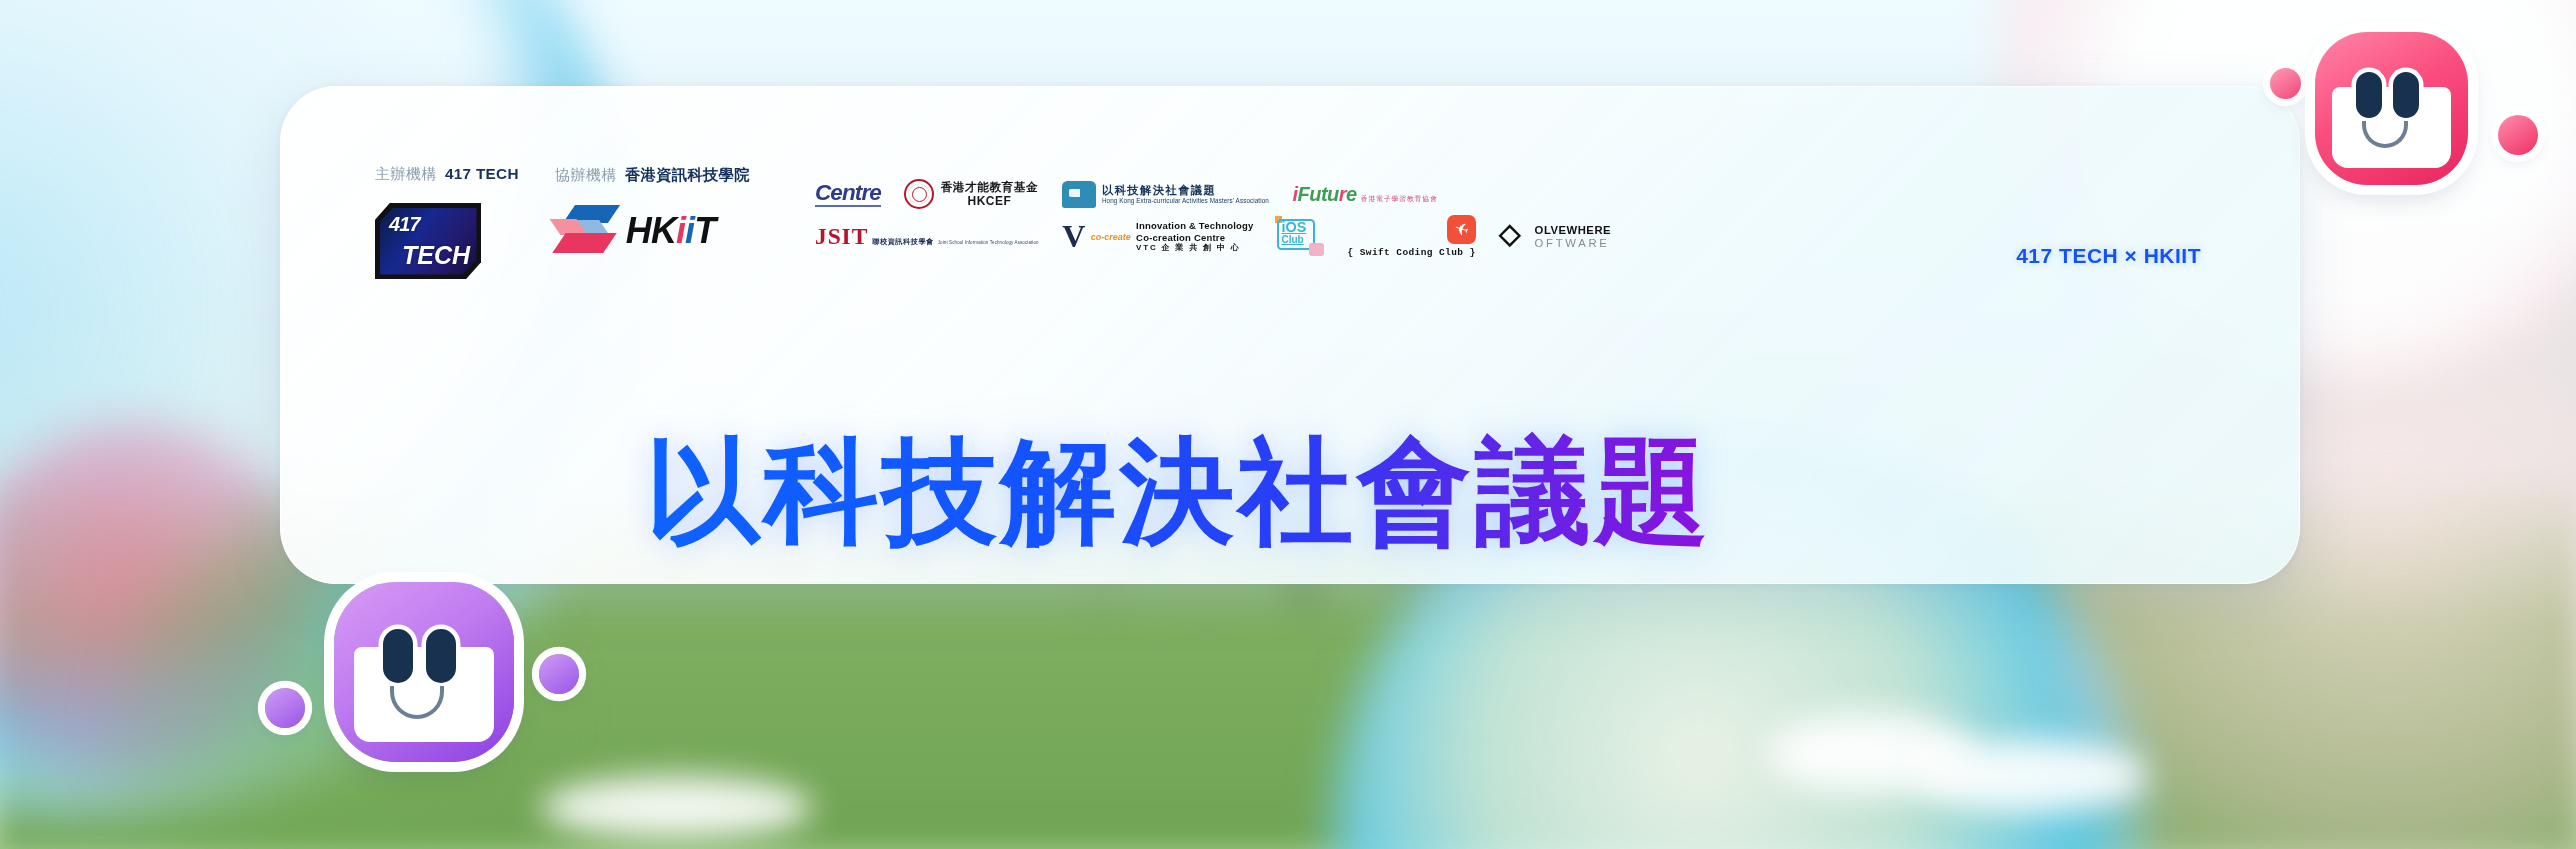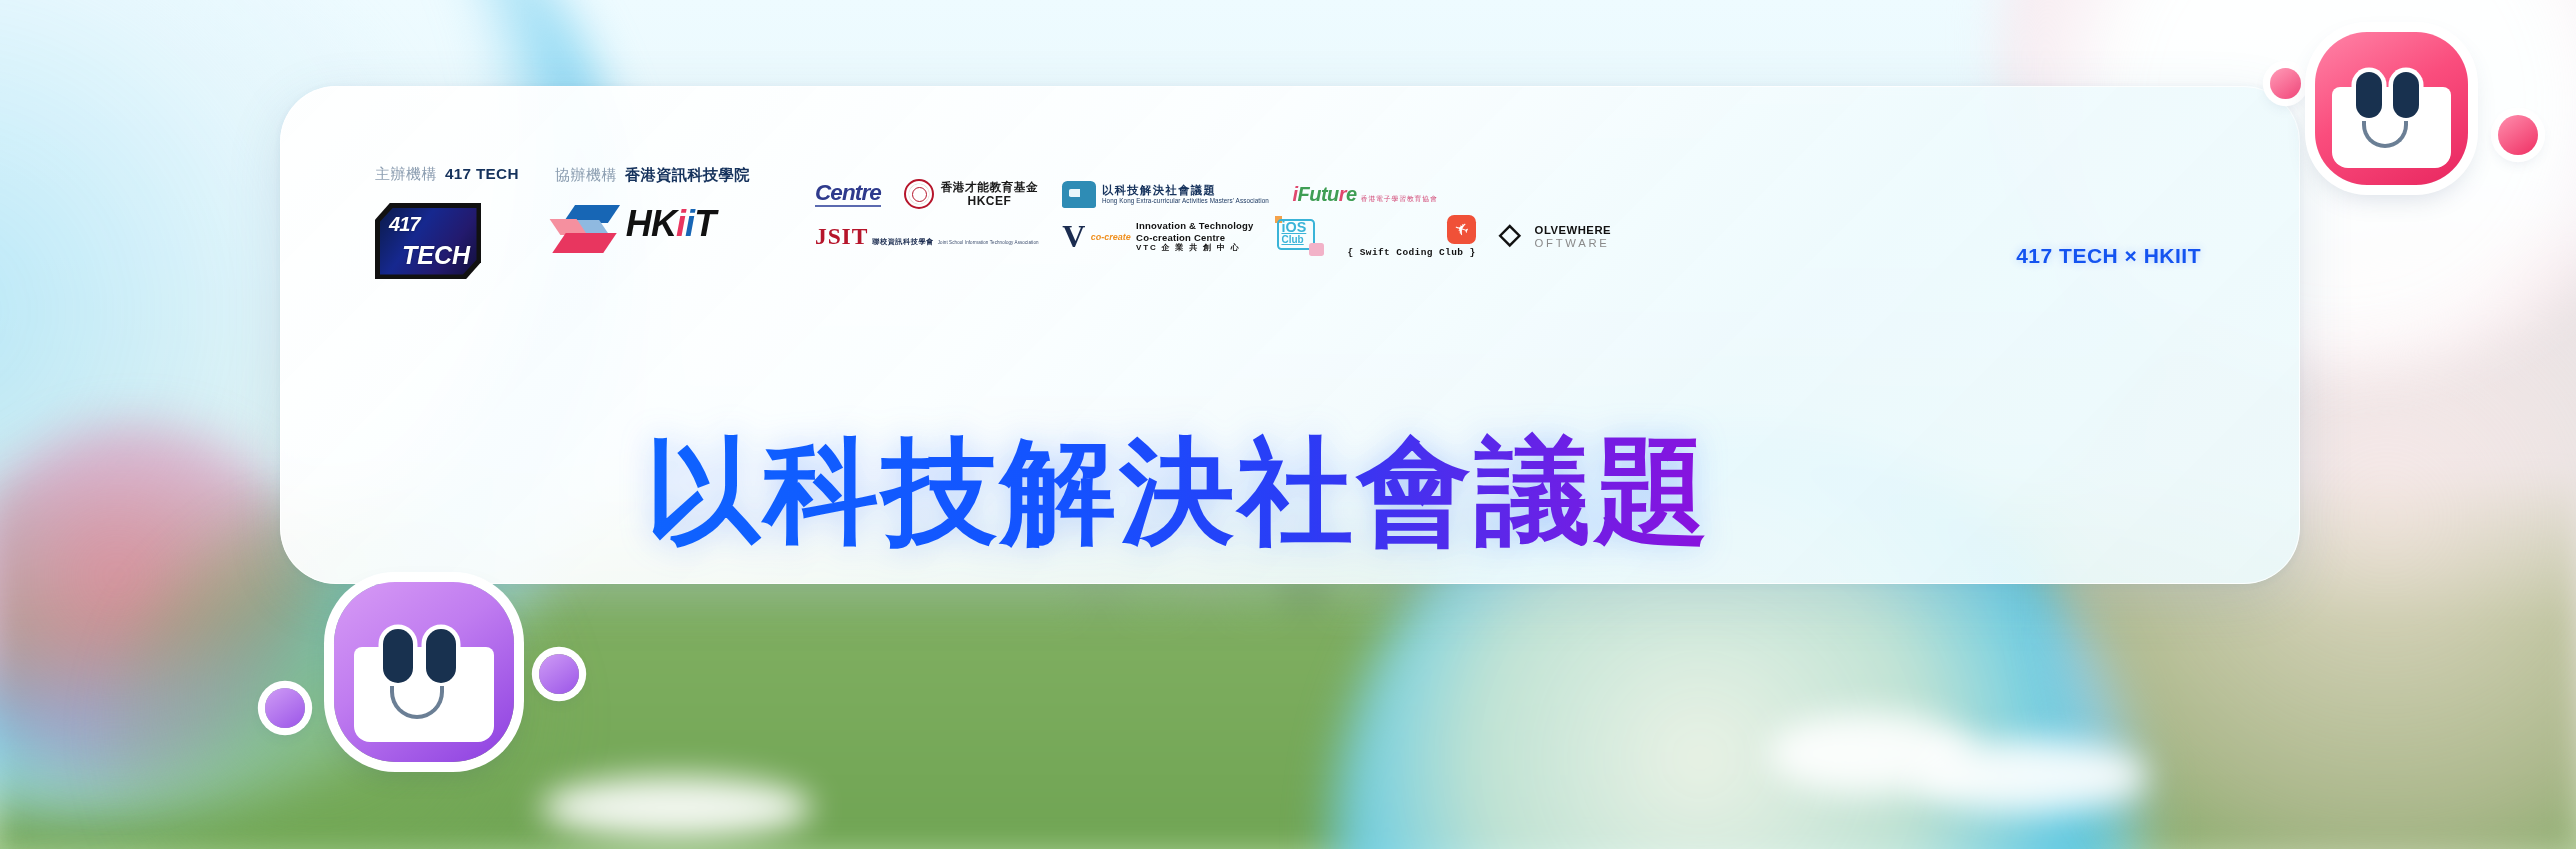--- a/index.html
+++ b/index.html
@@ -117,21 +117,21 @@
     clip-path:polygon(14% 0%, 100% 0%, 100% 78%, 86% 100%, 0% 100%, 0% 22%);
   }
   .logo417 .t1,.logo417 .t2{
     position:absolute; color:#fff; font-weight:bold; font-style:italic;
     letter-spacing:-0.9px; line-height:1; text-shadow:0 0 1.8px rgba(0,0,0,.4);
   }
   .logo417 .t1{ font-size:20px; left:14px; top:10.8px; }
   .logo417 .t2{ font-size:25px; left:27px; top:40px; letter-spacing:0px;}
 
   
-  .hkiit{ display:flex; align-items:flex-start; gap:10.8px; }
+  .hkiit{ display:flex; align-items:center; gap:10.8px; }
   .hkiit-mark{ width:60px; height:56px; position:relative; }
   .hkiit-mark i{ position:absolute; display:block; }
   .rb-blue{
     left:14.4px; top:1.8px; width:45px; height:18px;
     background:#1766b5; transform:skewX(-34deg);
   }
   .rb-blue2{
     left:25px; top:17px; width:23.5px; height:14.4px;
     background:#8fb9e0; transform:skewX(34deg);
   }

